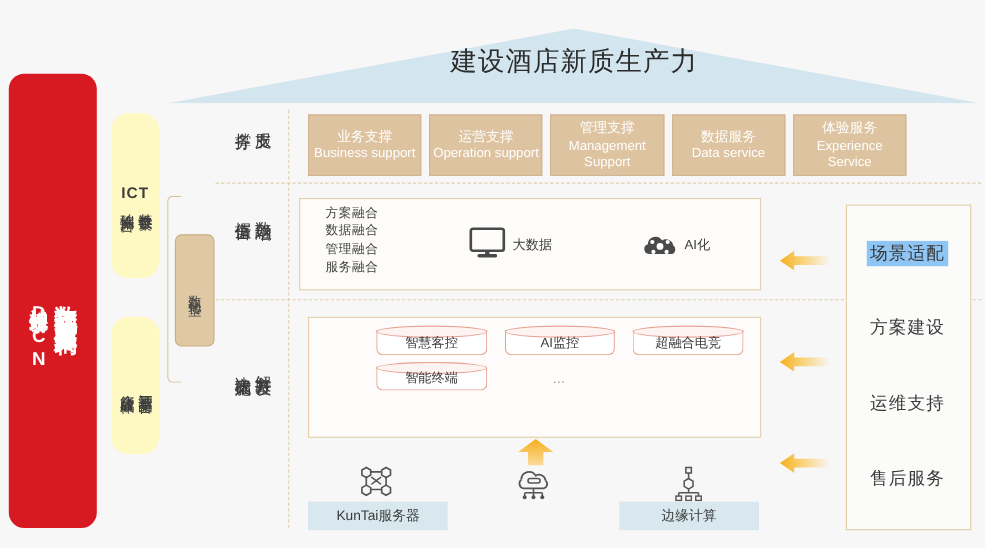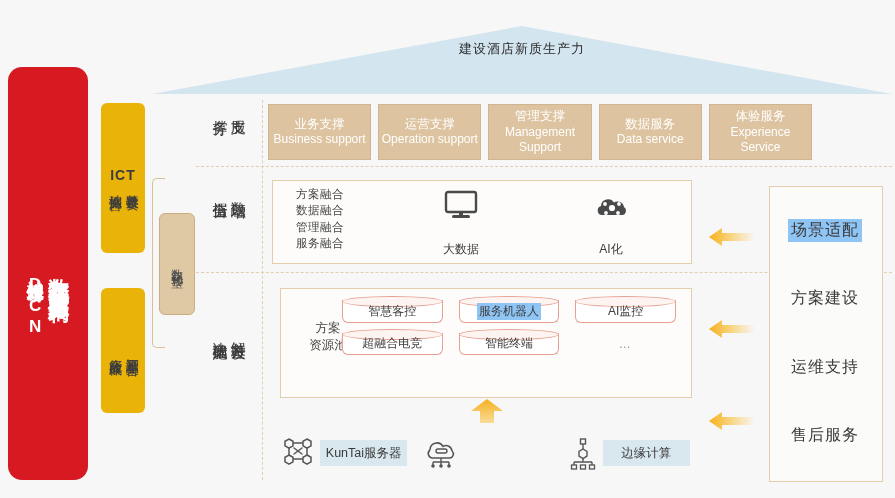--- a/index.html
+++ b/index.html
@@ -26,27 +26,27 @@
   .red-banner .vline.sub{font-size:17px;font-weight:700;line-height:1.15;margin-top:58px;}
 
   
   .roof{
     position:absolute;left:152px;top:26px;width:740px;height:68px;
     background:#d3e5ef;
     clip-path:polygon(50% 0%,100% 100%,0% 100%);
   }
   .roof-title{
     position:absolute;left:152px;top:40px;width:740px;
-    text-align:center;font-size:13px;color:#2b2b2b;font-weight:400;
+    text-align:center;font-size:24px;color:#2b2b2b;font-weight:400;
     letter-spacing:1px;
   }
 
   
   .vbox{
-    position:absolute;background:#eab308;border-radius:6px;
+    position:absolute;background:#fef9c3;border-radius:16px;
     display:flex;flex-direction:row-reverse;align-items:center;justify-content:center;
     gap:0px;color:#3d3d3d;
   }
   .vbox .col{
     writing-mode:vertical-rl;text-orientation:upright;
     font-size:13px;line-height:1.28;letter-spacing:1px;white-space:nowrap;
   }
   .vbox .col.en{
     writing-mode:horizontal-tb;text-orientation:mixed;
     font-weight:700;font-size:14px;
@@ -91,40 +91,40 @@
   #rl-data{left:200px;top:190px;width:58px;}
   #rl-solution{left:200px;top:330px;width:58px;}
 
   
   .hdot{position:absolute;border-top:1.4px dashed #e0cfae;}
   #hdot1{left:196px;top:166px;width:696px;}
   #hdot2{left:196px;top:272px;width:696px;}
   .vdot{position:absolute;border-left:1.4px dashed #e0cfae;left:262px;top:100px;height:380px;}
 
   
-  .support-row{position:absolute;left:268px;top:104px;width:544px;height:56px;display:flex;gap:7px;}
+  .support-row{position:absolute;left:280px;top:104px;width:544px;height:56px;display:flex;gap:7px;}
   .support-card{
     flex:1;background:#ddc3a0;border:1px solid #d1b492;
     display:flex;flex-direction:column;align-items:center;justify-content:center;
     color:#ffffff;text-align:center;line-height:1.25;padding:2px;
   }
   .support-card .cn{font-size:12.5px;}
   .support-card .en{font-size:12px;}
 
   
   .panel{
     position:absolute;border:1px solid #e3cdab;background:#fdfcfa;
   }
   #panel-data{left:272px;top:180px;width:418px;height:82px;}
   .fusion-text{
     position:absolute;left:296px;top:186px;
     font-size:11.5px;color:#444;line-height:1.42;letter-spacing:0.5px;
   }
   .icon-row{position:absolute;left:386px;top:184px;width:300px;height:74px;display:flex;}
-  .icon-cell{flex:1;display:flex;flex-direction:column;align-items:center;justify-content:space-between;}
+  .icon-cell{flex:1;display:flex;flex-direction:row;align-items:center;justify-content:center;}
   .icon-art{width:46px;height:42px;display:flex;align-items:center;justify-content:center;}
   .icon-cap{font-size:12px;color:#3d3d3d;margin-top:2px;}
   .hl{background:#8ec5f5;padding:0 2px;}
   .icon-art.hl{background:#8ec5f5;}
 
   
   #panel-pool{left:280px;top:288px;width:410px;height:108px;}
   .pool-label{
     position:absolute;left:300px;top:320px;width:56px;text-align:center;
     font-size:12.5px;color:#444;line-height:1.35;
@@ -144,21 +144,21 @@
     border:1px solid #e8a091;border-radius:50%;background:#fdf4f2;
   }
   .cyl .txt{position:relative;font-size:12px;color:#3d3d3d;margin-top:4px;z-index:2;}
   .cyl.blank .txt{color:#999;letter-spacing:2px;}
 
   
   .uparrow{position:absolute;left:470px;top:398px;width:34px;height:26px;}
 
   
   .infra-row{position:absolute;left:280px;top:422px;width:410px;height:62px;display:flex;gap:14px;}
-  .infra-cell{flex:1;display:flex;flex-direction:row;align-items:center;}
+  .infra-cell{flex:1;display:flex;flex-direction:column;align-items:center;}
   .infra-art{height:34px;display:flex;align-items:center;justify-content:center;}
   .infra-chip{
     width:100%;height:26px;background:#d9e8ef;color:#3a3a3a;font-size:12.5px;
     display:flex;align-items:center;justify-content:center;
   }
 
   
   #panel-right{left:769px;top:186px;width:112px;height:294px;background:#fbfbfa;}
   .right-list{
     position:absolute;left:769px;top:186px;width:112px;height:294px;
@@ -272,34 +272,25 @@
             <circle cx="28" cy="16" r="1.9" fill="#ffffff"></circle>
             <circle cx="15" cy="25" r="1.9" fill="#ffffff"></circle>
             <circle cx="27" cy="25" r="1.9" fill="#ffffff"></circle>
           </svg>
         </div>
         <div class="icon-cap">AI化</div>
       </div>
     </div>
 
   <div class="panel" id="panel-pool"></div>
-  <div class="pool-label" id="pool-label">
-      <div>方案</div>
-      <div>资源池</div>
-    </div>
   <div class="pool-grid" id="pool-grid">
       <div class="cyl">
         <div class="body"></div>
         <div class="top"></div>
         <div class="txt">智慧客控</div>
-      </div>
-      <div class="cyl">
-        <div class="body"></div>
-        <div class="top"></div>
-        <div class="txt hl">服务机器人</div>
       </div>
       <div class="cyl">
         <div class="body"></div>
         <div class="top"></div>
         <div class="txt">AI监控</div>
       </div>
       <div class="cyl">
         <div class="body"></div>
         <div class="top"></div>
         <div class="txt">超融合电竞</div>

